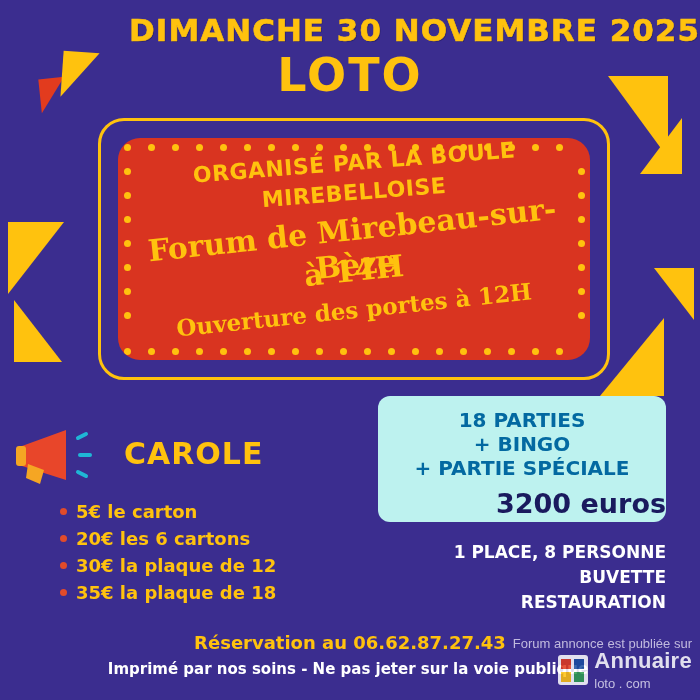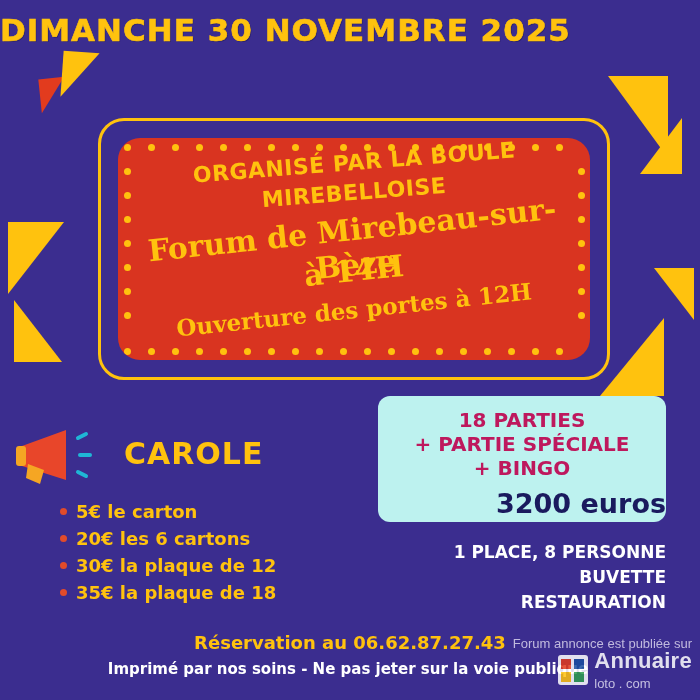--- a/index.html
+++ b/index.html
@@ -68,21 +68,21 @@
     right: 6px; top: 268px;
     width: 0; height: 0;
     border-right: 40px solid #ffc20e;
     border-bottom: 52px solid transparent;
   }
 
   
   .date-line {
     position: absolute;
     top: 12px; left: 0; right: 0;
-    text-align: left;
+    text-align: right;
     color: #ffc20e;
     font-family: "DejaVu Sans", sans-serif;
     font-weight: bold;
     font-size: 31px;
     letter-spacing: 1px;
     -webkit-text-stroke: 0.6px #ffc20e;
     text-shadow: 1px 1px 0 #2d2370;
   }
   .loto-title {
     position: absolute;
@@ -193,21 +193,21 @@
   .panel {
     position: absolute;
     left: 378px; top: 396px;
     width: 288px; height: 126px;
     background: #bdf2ef;
     border-radius: 12px;
     text-align: center;
     padding-top: 12px;
   }
   .panel .line {
-    color: #be185d;
+    color: #0369a1;
     font-family: "DejaVu Sans", sans-serif;
     font-weight: bold;
     font-size: 20px;
     line-height: 24px;
   }
   .panel .amount {
     margin-top: 8px;
     color: #1a1a5e;
     font-family: "DejaVu Sans", sans-serif;
     font-weight: bold;
@@ -287,20 +287,21 @@
   <div class="shape tri-red-left"></div>
   <div class="shape tri-yellow-left"></div>
   <div class="shape tri-yellow-topright"></div>
   <div class="shape tri-yellow-midright"></div>
   <div class="shape tri-yellow-left2"></div>
   <div class="shape tri-yellow-left3"></div>
   <div class="shape tri-yellow-bottomright"></div>
   <div class="shape tri-yellow-bottomright2"></div>
 
   <div class="date-line">DIMANCHE 30 NOVEMBRE 2025</div>
+  <div class="loto-title">LOTO</div>
 
   <div class="marquee"></div>
   <div class="marquee-inner" id="marquee-inner">
       <span class="bulb" style="left: 6px; top: 6px;"></span>
       <span class="bulb" style="left: 6px; top: 210px;"></span>
       <span class="bulb" style="left: 30px; top: 6px;"></span>
       <span class="bulb" style="left: 30px; top: 210px;"></span>
       <span class="bulb" style="left: 54px; top: 6px;"></span>
       <span class="bulb" style="left: 54px; top: 210px;"></span>
       <span class="bulb" style="left: 78px; top: 6px;"></span>
@@ -373,22 +374,22 @@
 
   <ul class="prices">
     <li>5€ le carton</li>
     <li>20€ les 6 cartons</li>
     <li>30€ la plaque de 12</li>
     <li>35€ la plaque de 18</li>
   </ul>
 
   <div class="panel">
     <div class="line">18 PARTIES</div>
+    <div class="line">+ BINGO</div>
     <div class="line">+ PARTIE SPÉCIALE</div>
-    <div class="line">+ BINGO</div>
     <div class="amount">3200 euros</div>
   </div>
 
   <div class="right-notes">
     <div>1 PLACE, 8 PERSONNE</div>
     <div>BUVETTE</div>
     <div>RESTAURATION</div>
   </div>
 
   <div class="reservation">Réservation au 06.62.87.27.43</div>

